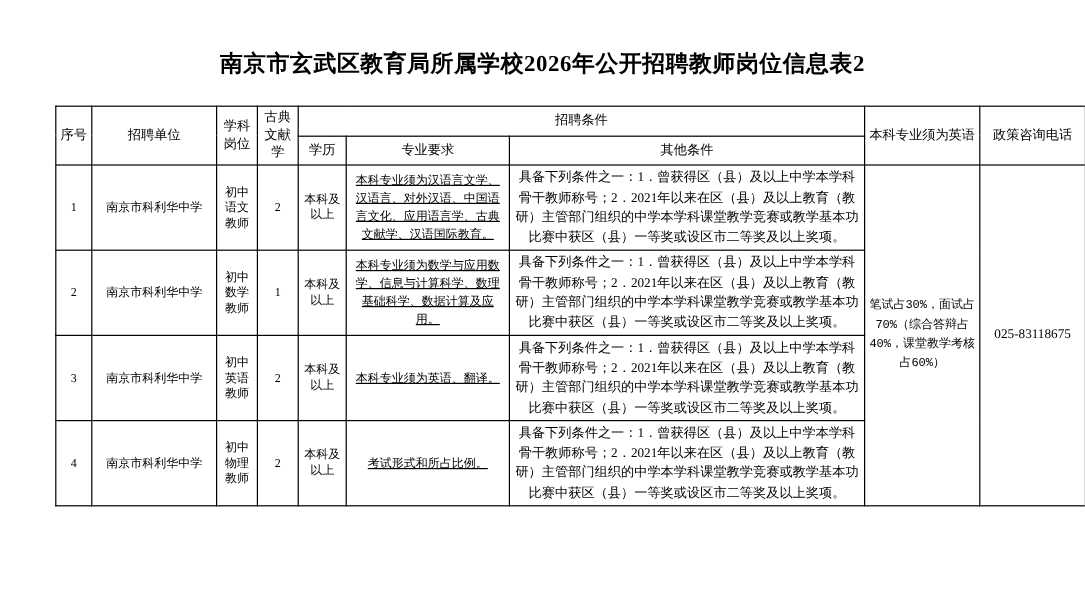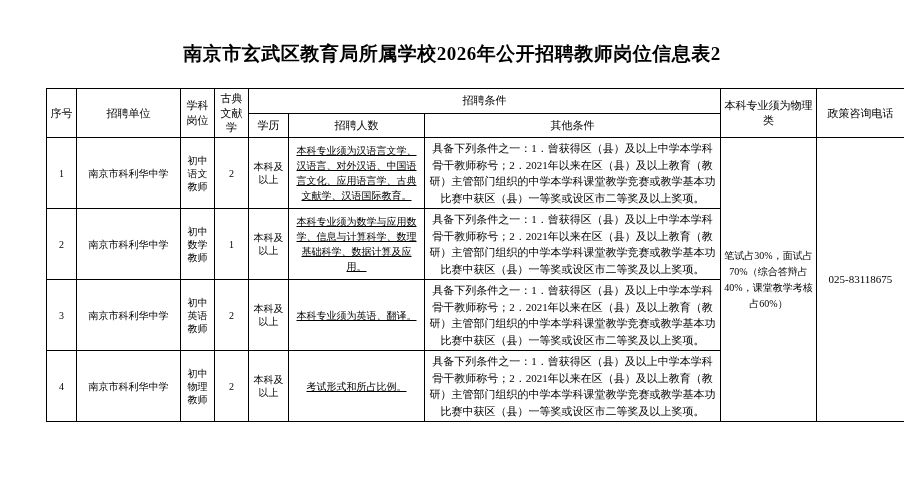--- a/index.html
+++ b/index.html
@@ -68,20 +68,21 @@
   }
   td.narrow {
     font-size: 10px;
     line-height: 1.3;
   }
   .exam-cell {
     text-align: left;
     line-height: 1.6;
     padding: 4px 6px;
     font-size: 10px;
+    font-family: Liberation Mono, monospace;
   }
   .phone-cell {
     font-size: 11px;
     letter-spacing: 0px;
   }
   .num-col { width: 30px; }
   .unit-col { width: 104px; }
   .subject-col { width: 34px; }
   .count-col { width: 34px; }
   .edu-col { width: 40px; }
@@ -109,26 +110,26 @@
       <col class="exam-col">
       <col class="policy-col">
     </colgroup>
     <thead>
       <tr>
         <th class="hdr" rowspan="2">序号</th>
         <th class="hdr" rowspan="2">招聘单位</th>
         <th class="hdr" rowspan="2">学科岗位</th>
         <th class="hdr" rowspan="2">古典文献学</th>
         <th class="hdr" colspan="3">招聘条件</th>
-        <th class="hdr" rowspan="2">本科专业须为物理类</th>
+        <th class="hdr" rowspan="2">本科专业须为英语</th>
         <th class="hdr" rowspan="2">政策咨询电话</th>
       </tr>
       <tr>
         <th class="hdr">学历</th>
-        <th class="hdr">招聘人数</th>
+        <th class="hdr">专业要求</th>
         <th class="hdr">其他条件</th>
       </tr>
     </thead>
     <tbody>
       <tr>
         <td class="cell-center">1</td>
         <td class="cell-center">南京市科利华中学</td>
         <td class="cell-center narrow">初中语文教师</td>
         <td class="cell-center">2</td>
         <td class="cell-center narrow">本科及以上</td>

